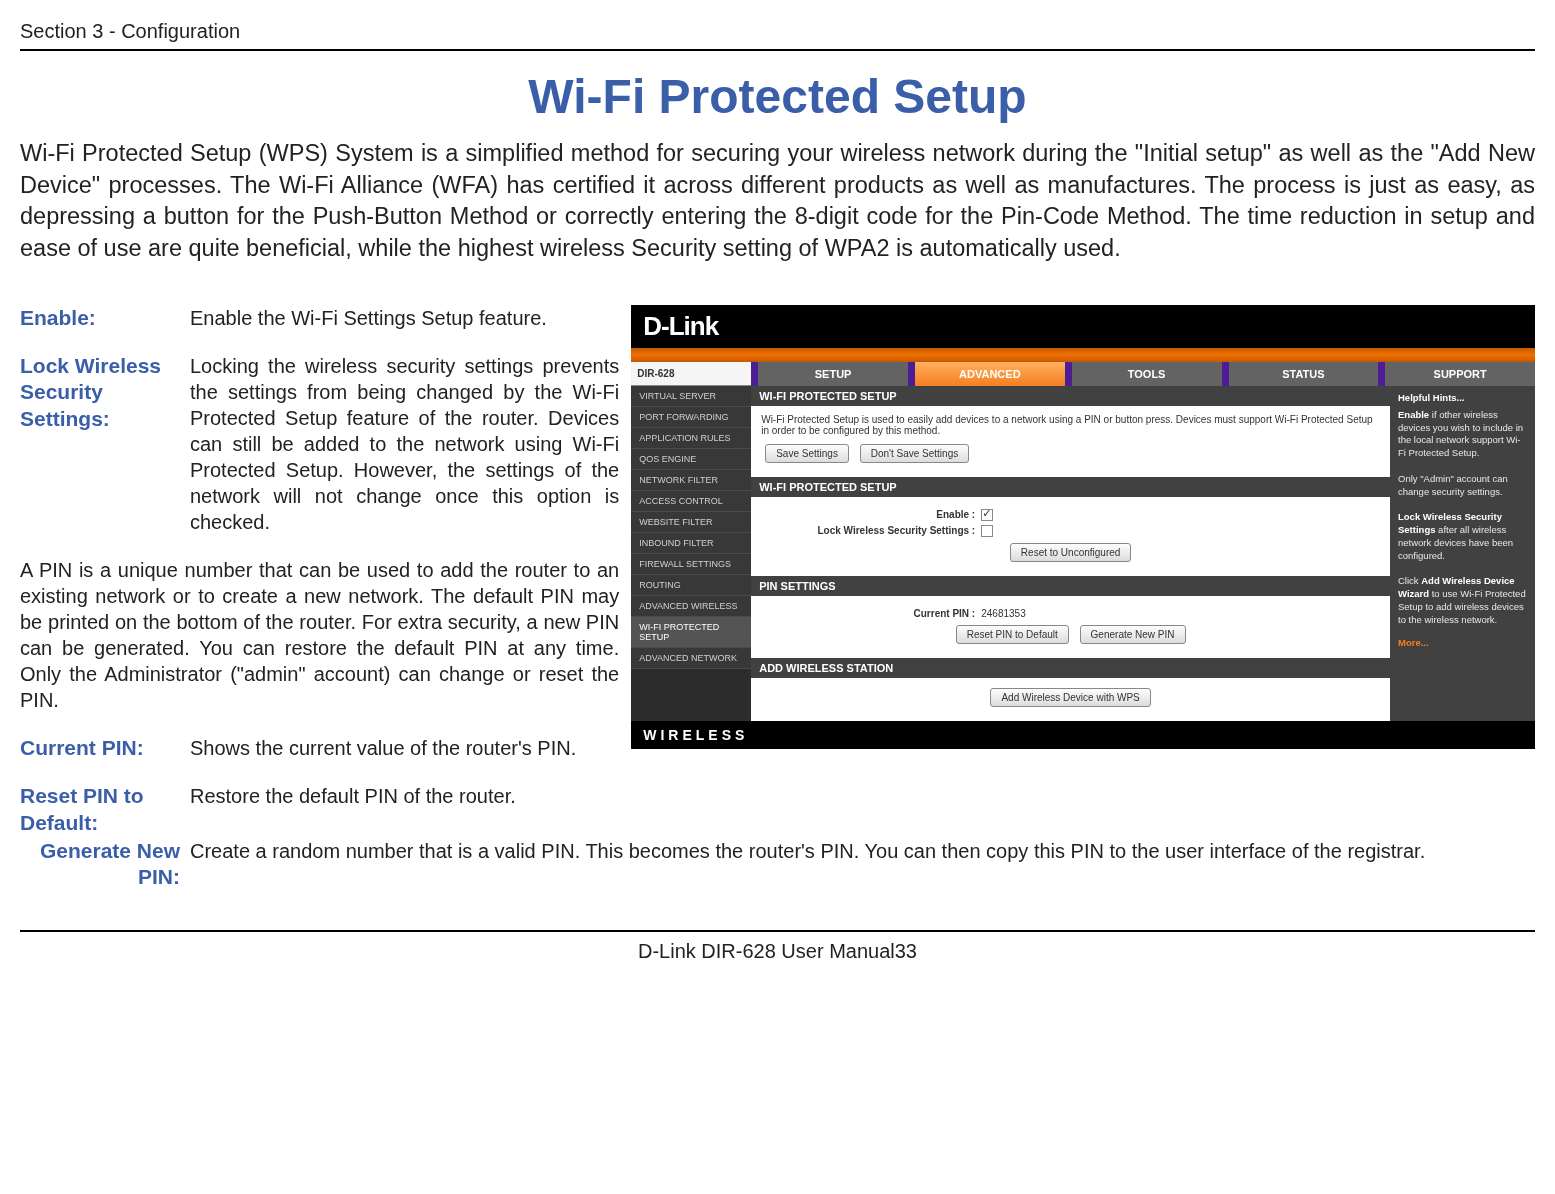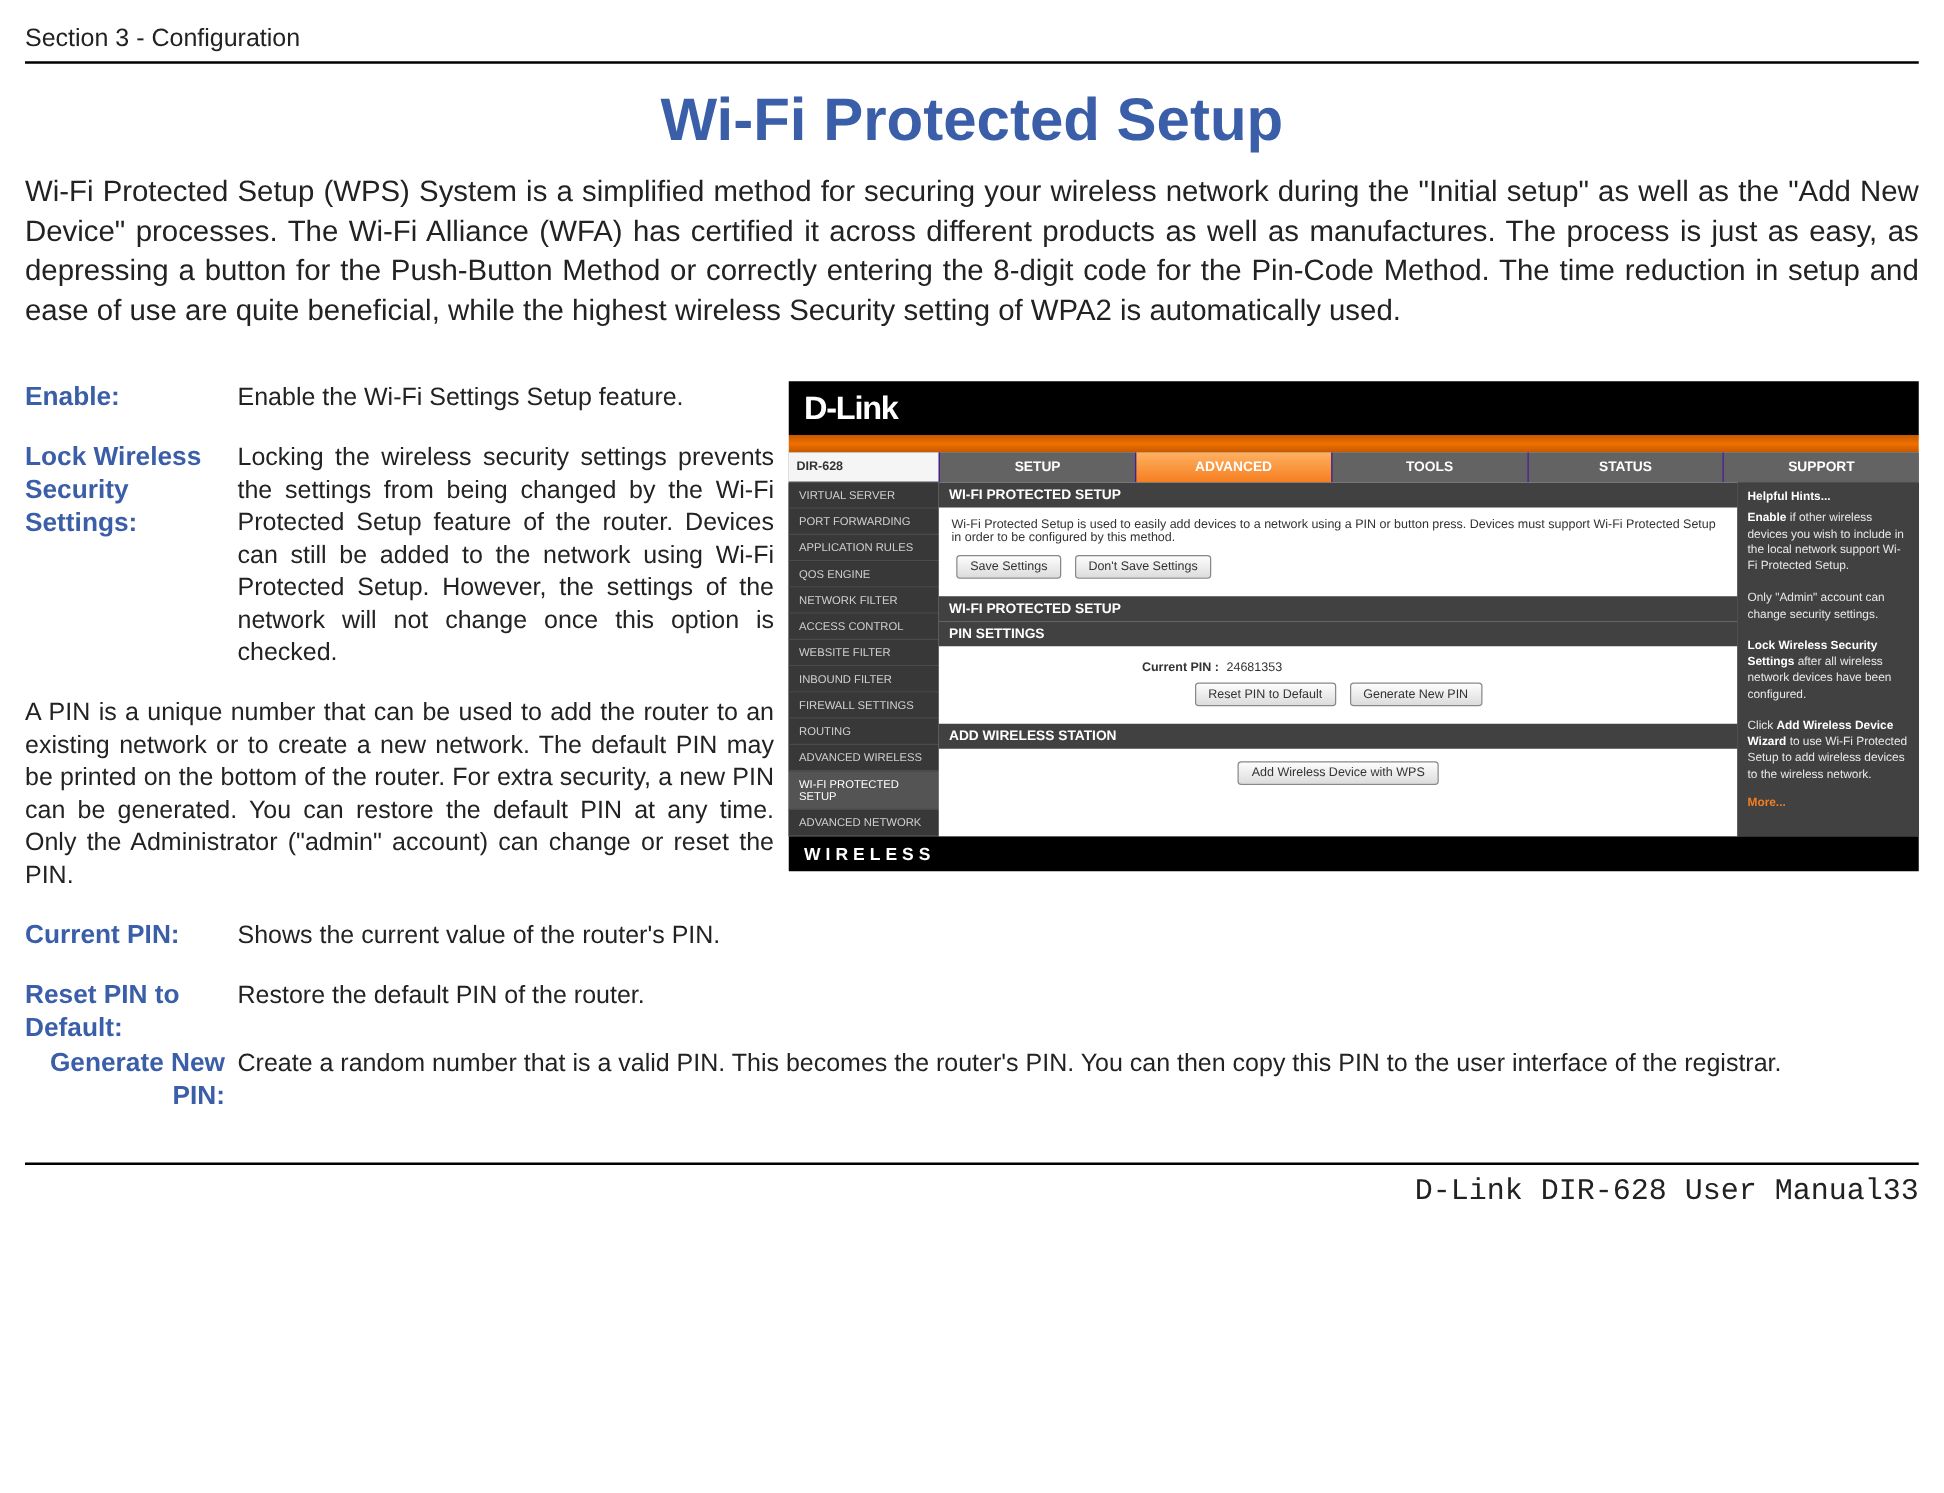--- a/index.html
+++ b/index.html
@@ -10,30 +10,30 @@
   .page-title { font-family: "Arial Narrow", Arial, sans-serif; font-stretch: condensed; font-size: 48px; font-weight: bold; color: #3a5ea8; text-align: center; margin-bottom: 14px; }
   .intro { font-size: 23.5px; line-height: 1.35; text-align: justify; margin-bottom: 40px; }
   .def-wrap { display: flex; gap: 12px; }
   .def-list { width: 600px; }
   .def-row { display: flex; margin-bottom: 22px; }
   .def-label { flex: 0 0 170px; font-family: "Arial Narrow", Arial, sans-serif; font-stretch: condensed; font-weight: bold; color: #3a5ea8; font-size: 21px; padding-right: 10px; line-height: 1.25; }
   .def-desc { flex: 1; font-size: 20px; line-height: 1.3; text-align: justify; }
   .def-full { font-size: 20px; line-height: 1.3; text-align: justify; margin-top: -20px; display: flex; margin-bottom: 20px; }
   .def-full .def-label { flex: 0 0 170px; text-align: right; padding-right: 10px; }
   .def-full .def-desc { flex: 1; }
-  .footer-line { display: flex; justify-content: flex-end; font-size: 24px; font-family: Liberation Mono, monospace; }
+  .footer-line { display: flex; justify-content: center; font-size: 20px; }
 
   
   .router-shot { width: 905px; font-family: Verdana, Arial, sans-serif; font-size: 10px; color: #fff; align-self: flex-start; }
   .r-top { background: #000; padding: 6px 12px; display:flex; align-items:center; }
   .r-logo { font-size: 26px; font-weight: bold; letter-spacing: -1px; }
   .r-orange { background: linear-gradient(#c45800,#f07000,#c45800); height: 14px; }
   .r-nav { display: flex; background: #656565; }
   .r-model { background: #f5f5f5; color: #333; width: 120px; font-weight: bold; font-size: 10px; display:flex; align-items:center; padding:4px 6px; border-bottom:1px solid #888;}
-  .r-tab { flex: 1; text-align: center; padding: 6px 0; color: #fff; font-weight: bold; font-size: 11px; border-left:1px solid #4c1d95; background:#636363; }
+  .r-tab { flex: 1; text-align: center; padding: 6px 0; color: #fff; font-weight: bold; font-size: 11px; border-left:7px solid #4c1d95; background:#636363; }
   .r-tab.active { background: linear-gradient(#ffb060,#f57e20); }
   .r-body { display: flex; background: #000; }
   .r-side { width: 120px; background: #2c2c2c; }
   .r-side-item { padding: 5px 8px; border-bottom: 1px solid #4a4a4a; color: #d0d0d0; font-size: 9px; background:#383838; }
   .r-side-item.sel { background: #545454; color:#fff; }
   .r-main { flex: 1; background: #fff; color: #222; padding: 0; }
   .r-panel-h { background: #414141; color: #fff; font-weight: bold; font-size: 11px; padding: 4px 8px; }
   .r-panel-b { padding: 8px 10px 12px; font-size: 10px; color:#333; }
   .r-btn { display: inline-block; background: linear-gradient(#fdfdfd,#dcdcdc); border:1px solid #888; border-radius:3px; padding:3px 10px; font-size:10px; color:#333; margin:2px 4px; }
   .r-field-row { display:flex; align-items:center; margin:4px 0; }
@@ -113,20 +113,33 @@
       <div class="r-main">
         <div class="r-panel-h">WI-FI PROTECTED SETUP</div>
         <div class="r-panel-b">
           <div>Wi-Fi Protected Setup is used to easily add devices to a network using a PIN or button press. Devices must support Wi-Fi Protected Setup in order to be configured by this method.</div>
           <div style="margin-top:6px;">
             <span class="r-btn">Save Settings</span>
             <span class="r-btn">Don't Save Settings</span>
           </div>
         </div>
         <div class="r-panel-h">WI-FI PROTECTED SETUP</div>
+        <div class="r-panel-b">
+          <div class="r-field-row">
+            <div class="r-field-lab">Enable :</div>
+            <span class="chk on"></span>
+          </div>
+          <div class="r-field-row">
+            <div class="r-field-lab">Lock Wireless Security Settings :</div>
+            <span class="chk"></span>
+          </div>
+          <div style="text-align:center; margin-top:4px;">
+            <span class="r-btn">Reset to Unconfigured</span>
+          </div>
+        </div>
         <div class="r-panel-h">PIN SETTINGS</div>
         <div class="r-panel-b">
           <div class="r-field-row">
             <div class="r-field-lab">Current PIN :</div>
             <span>24681353</span>
           </div>
           <div style="text-align:center; margin-top:4px;">
             <span class="r-btn">Reset PIN to Default</span>
             <span class="r-btn">Generate New PIN</span>
           </div>

